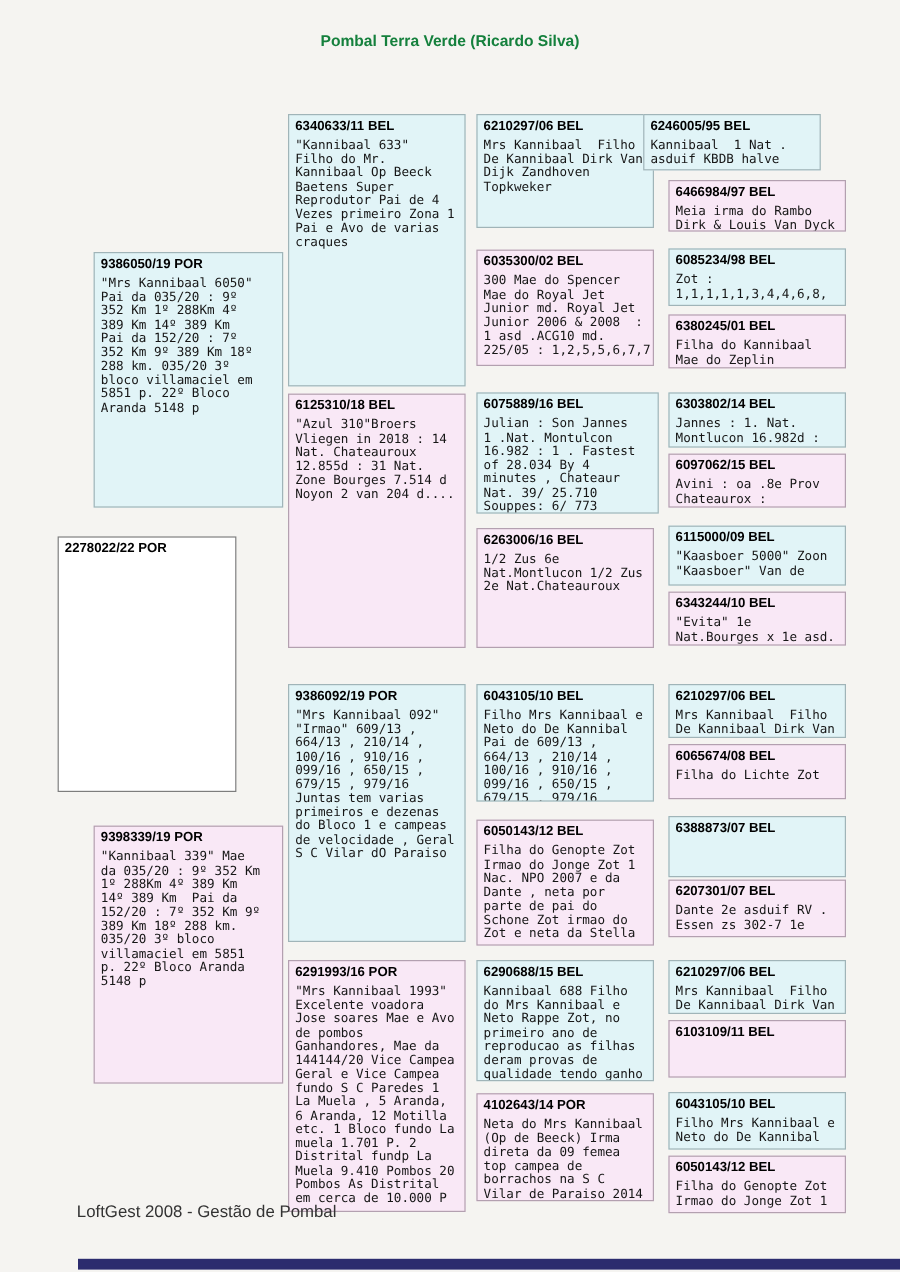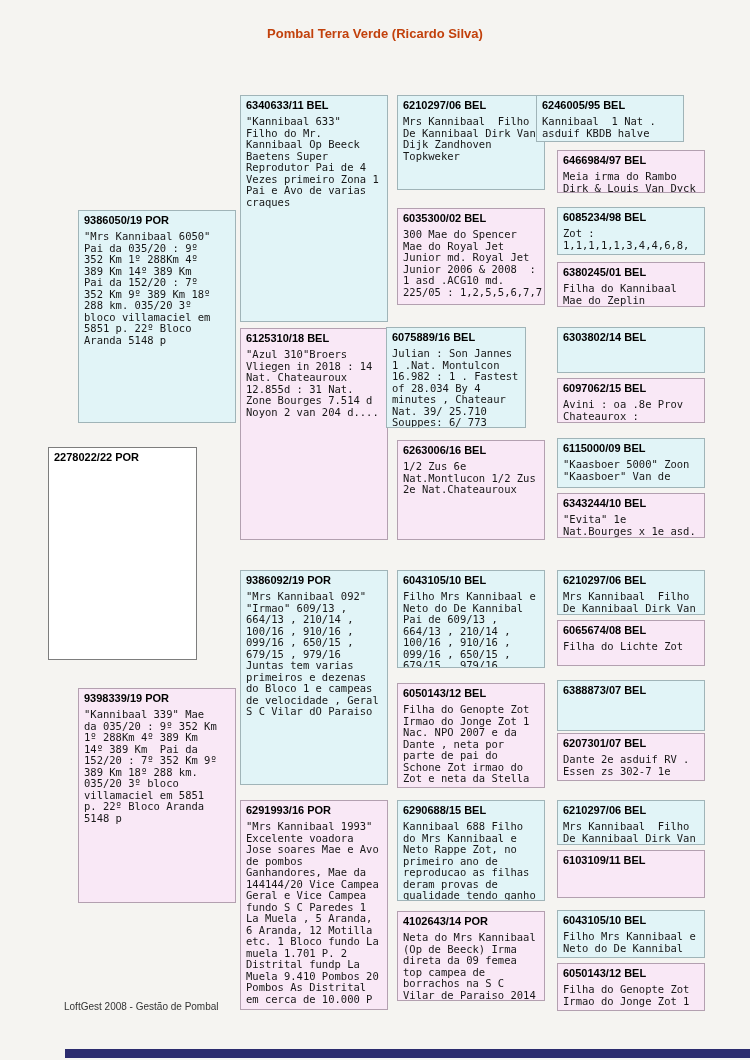--- a/index.html
+++ b/index.html
@@ -4,21 +4,21 @@
 <style>
   html,body{margin:0;padding:0;}
   body{
     width:750px;height:1060px;position:relative;
     background:#f5f4f1;
     font-family:"Liberation Sans",sans-serif;
     overflow:hidden;
   }
   .page-title{
     position:absolute;left:0;top:26px;width:750px;
-    text-align:center;font-size:13px;font-weight:bold;color:#c2410c;
+    text-align:center;font-size:13px;font-weight:bold;color:#15803d;
   }
   .box{
     position:absolute;box-sizing:border-box;
     border:1px solid #9a9a9a;
     padding:3px 1px 6px 5px;
     overflow:hidden;
   }
   .cyan{background:var(--male-box,#e1f4f7);border-color:#a0b4b8;}
   .pink{background:var(--female-box,#f9e8f6);border-color:#b3a0b0;}
   .white{background:var(--subject-box,#ffffff);border-color:#7d7d7d;}
@@ -27,21 +27,21 @@
     font-weight:bold;font-size:11px;color:#000;
     margin-bottom:5px;letter-spacing:0;
   }
   .btext{
     font-family:"DejaVu Sans Mono",monospace;
     font-size:10.5px;line-height:11.5px;color:#161616;
     white-space:pre-wrap;word-break:break-word;
   }
   .footer-text{
     position:absolute;left:48px;top:1001px;
-    font-size:10px;color:#333;padding-left:16px;
+    font-size:14px;color:#333;padding-left:16px;
   }
   .bottom-bar{
     position:absolute;left:65px;top:1049px;width:685px;height:9px;
     background:var(--bar-color,#2c2c6e);
   }
 </style>
 </head>
 <body style="--male-box: #e1f4f7; --female-box: #f9e8f6; --subject-box: #ffffff; --bar-color: #2c2c6e; background: rgb(245, 244, 241);">
 
 <div class="page-title">Pombal Terra Verde (Ricardo Silva)</div>
@@ -140,21 +140,21 @@
 </div>
 <div class="box pink" style="left:397px;top:208px;width:148px;height:97px">
   <div class="ring">6035300/02 BEL</div>
   <div class="btext">300 Mae do Spencer
 Mae do Royal Jet
 Junior md. Royal Jet
 Junior 2006 &amp; 2008  :
 1 asd .ACG10 md.
 225/05 : 1,2,5,5,6,7,7</div>
 </div>
-<div class="box cyan" style="left:386px;top:327px;width:140px;height:101px">
+<div class="box cyan" style="left:397px;top:327px;width:152px;height:101px">
   <div class="ring">6075889/16 BEL</div>
   <div class="btext">Julian : Son Jannes
 1 .Nat. Montulcon
 16.982 : 1 . Fastest
 of 28.034 By 4
 minutes , Chateaur
 Nat. 39/ 25.710
 Souppes: 6/ 773</div>
 </div>
 <div class="box pink" style="left:397px;top:440px;width:148px;height:100px">
@@ -219,20 +219,22 @@
   <div class="btext">Zot :
 1,1,1,1,1,3,4,4,6,8,</div>
 </div>
 <div class="box pink" style="left:557px;top:262px;width:148px;height:45px">
   <div class="ring">6380245/01 BEL</div>
   <div class="btext">Filha do Kannibaal
 Mae do Zeplin</div>
 </div>
 <div class="box cyan" style="left:557px;top:327px;width:148px;height:46px">
   <div class="ring">6303802/14 BEL</div>
+  <div class="btext">Jannes : 1. Nat.
+Montlucon 16.982d :</div>
 </div>
 <div class="box pink" style="left:557px;top:378px;width:148px;height:45px">
   <div class="ring">6097062/15 BEL</div>
   <div class="btext">Avini : oa .8e Prov
 Chateaurox :</div>
 </div>
 <div class="box cyan" style="left:557px;top:438px;width:148px;height:50px">
   <div class="ring">6115000/09 BEL</div>
   <div class="btext">"Kaasboer 5000" Zoon
 "Kaasboer" Van de</div>

